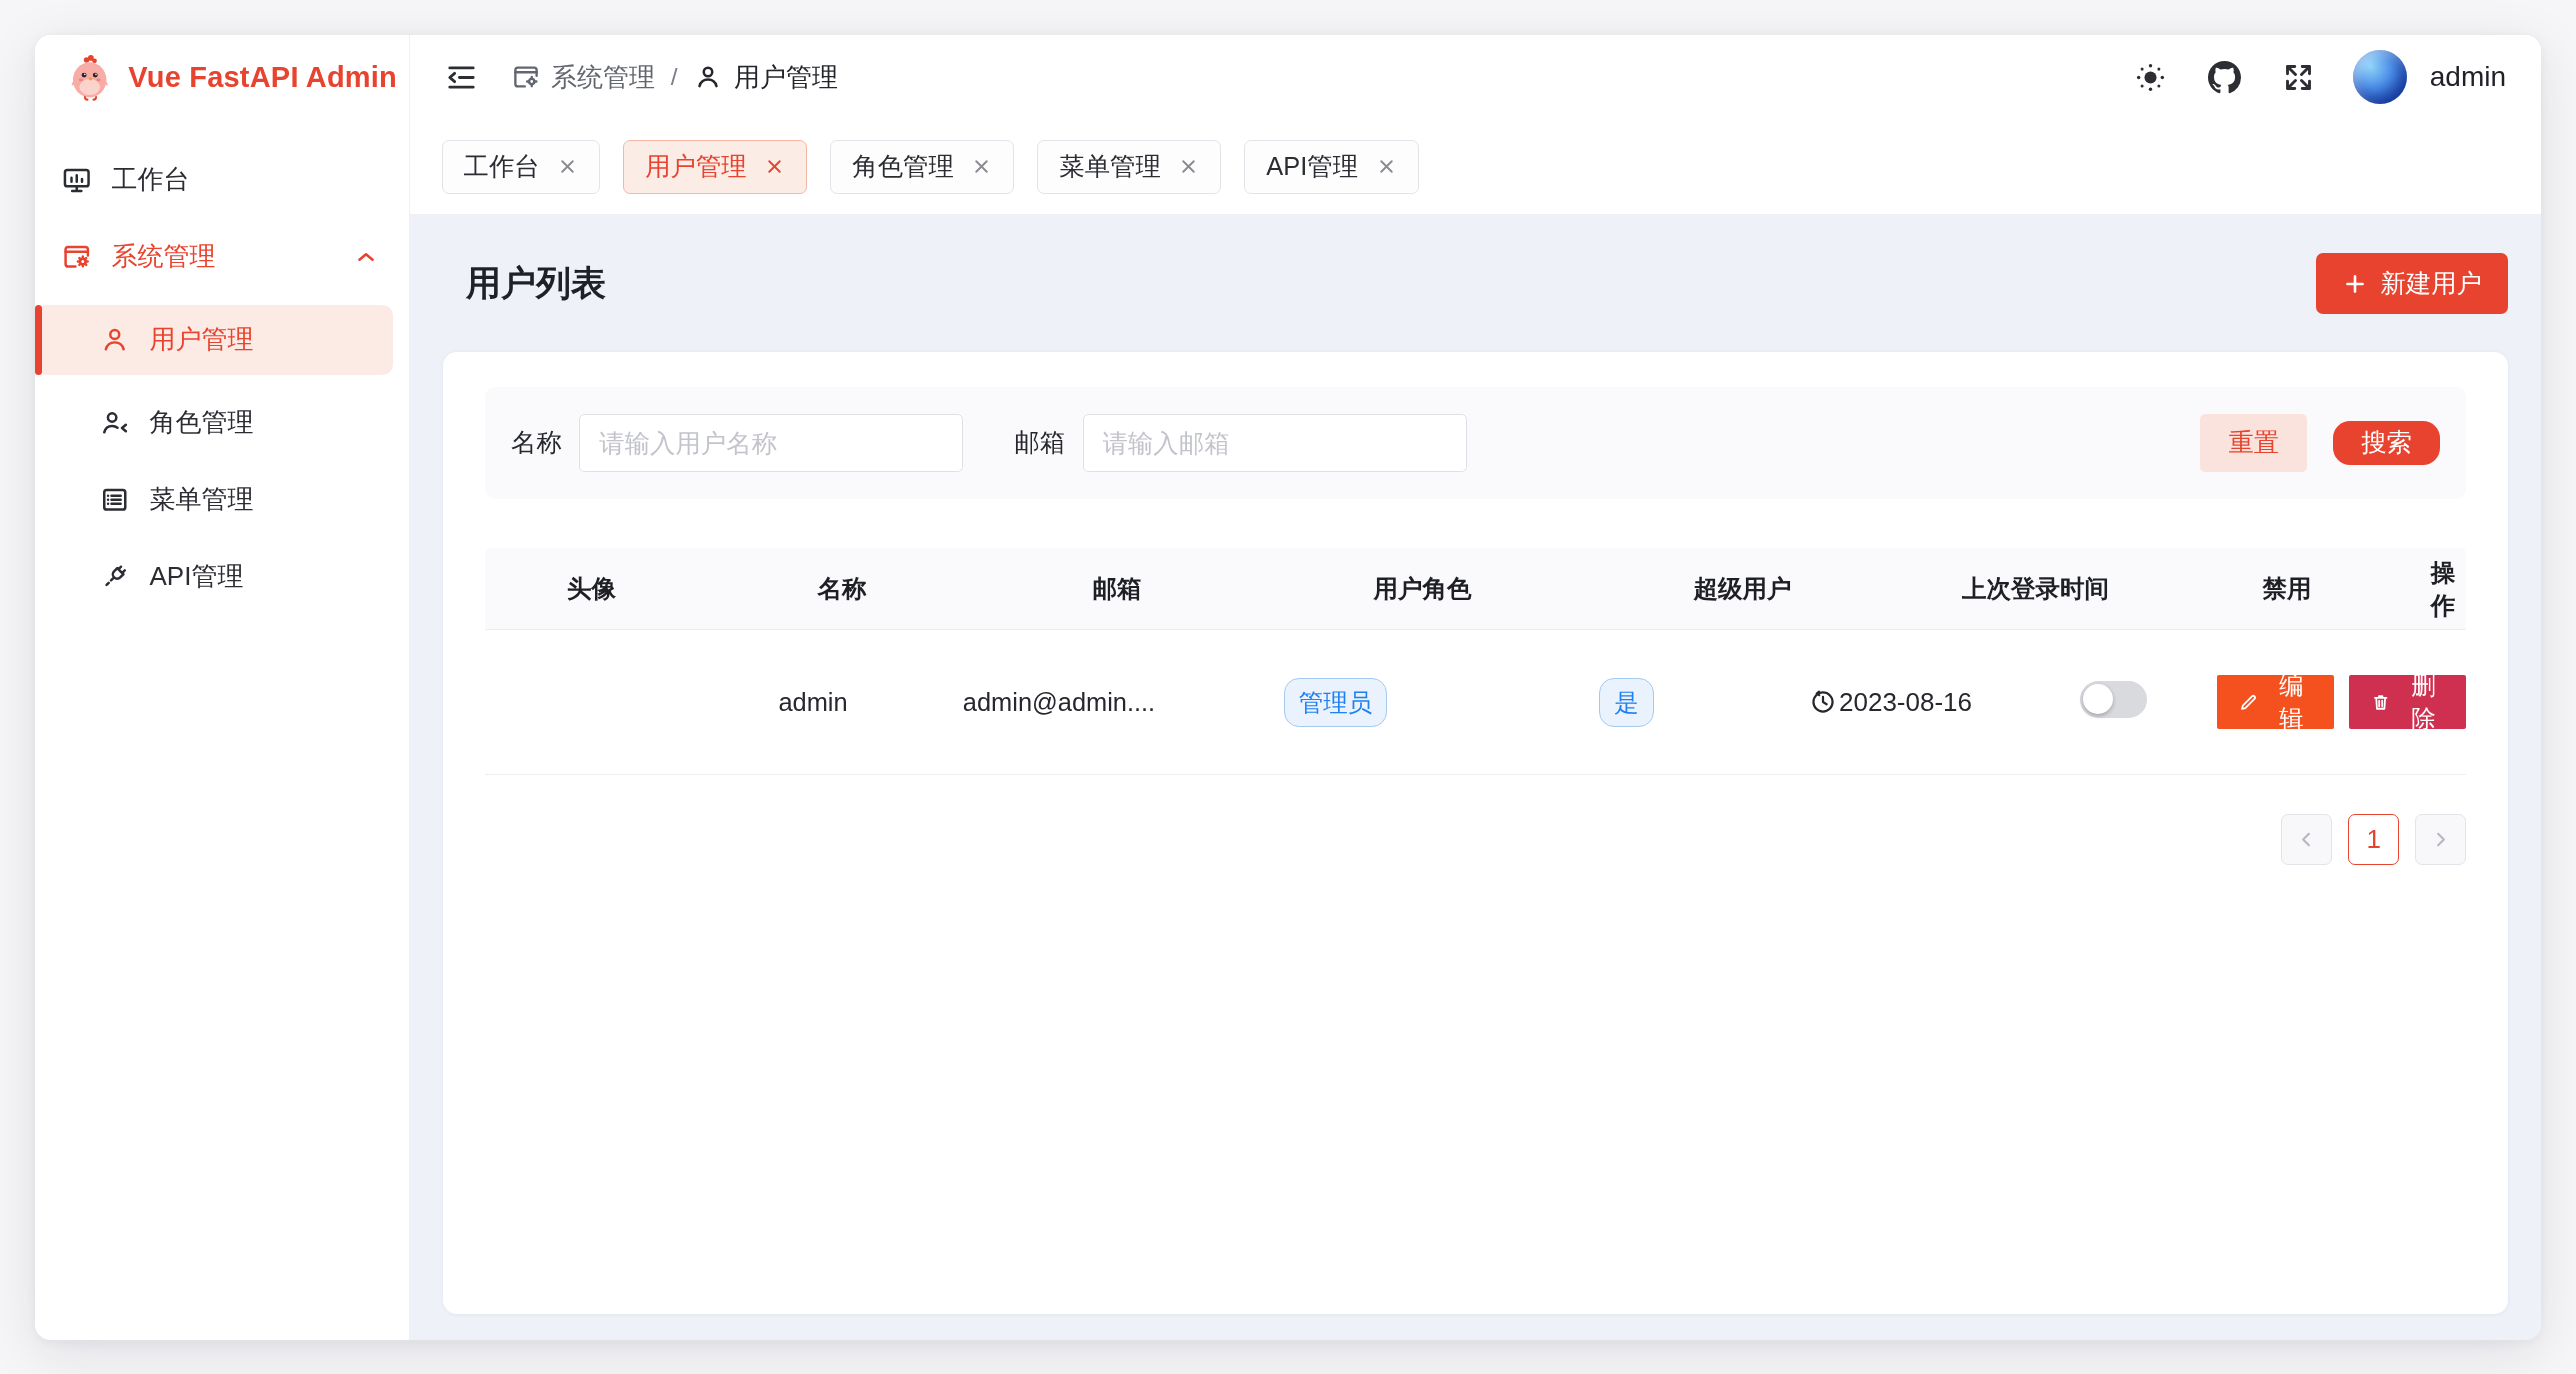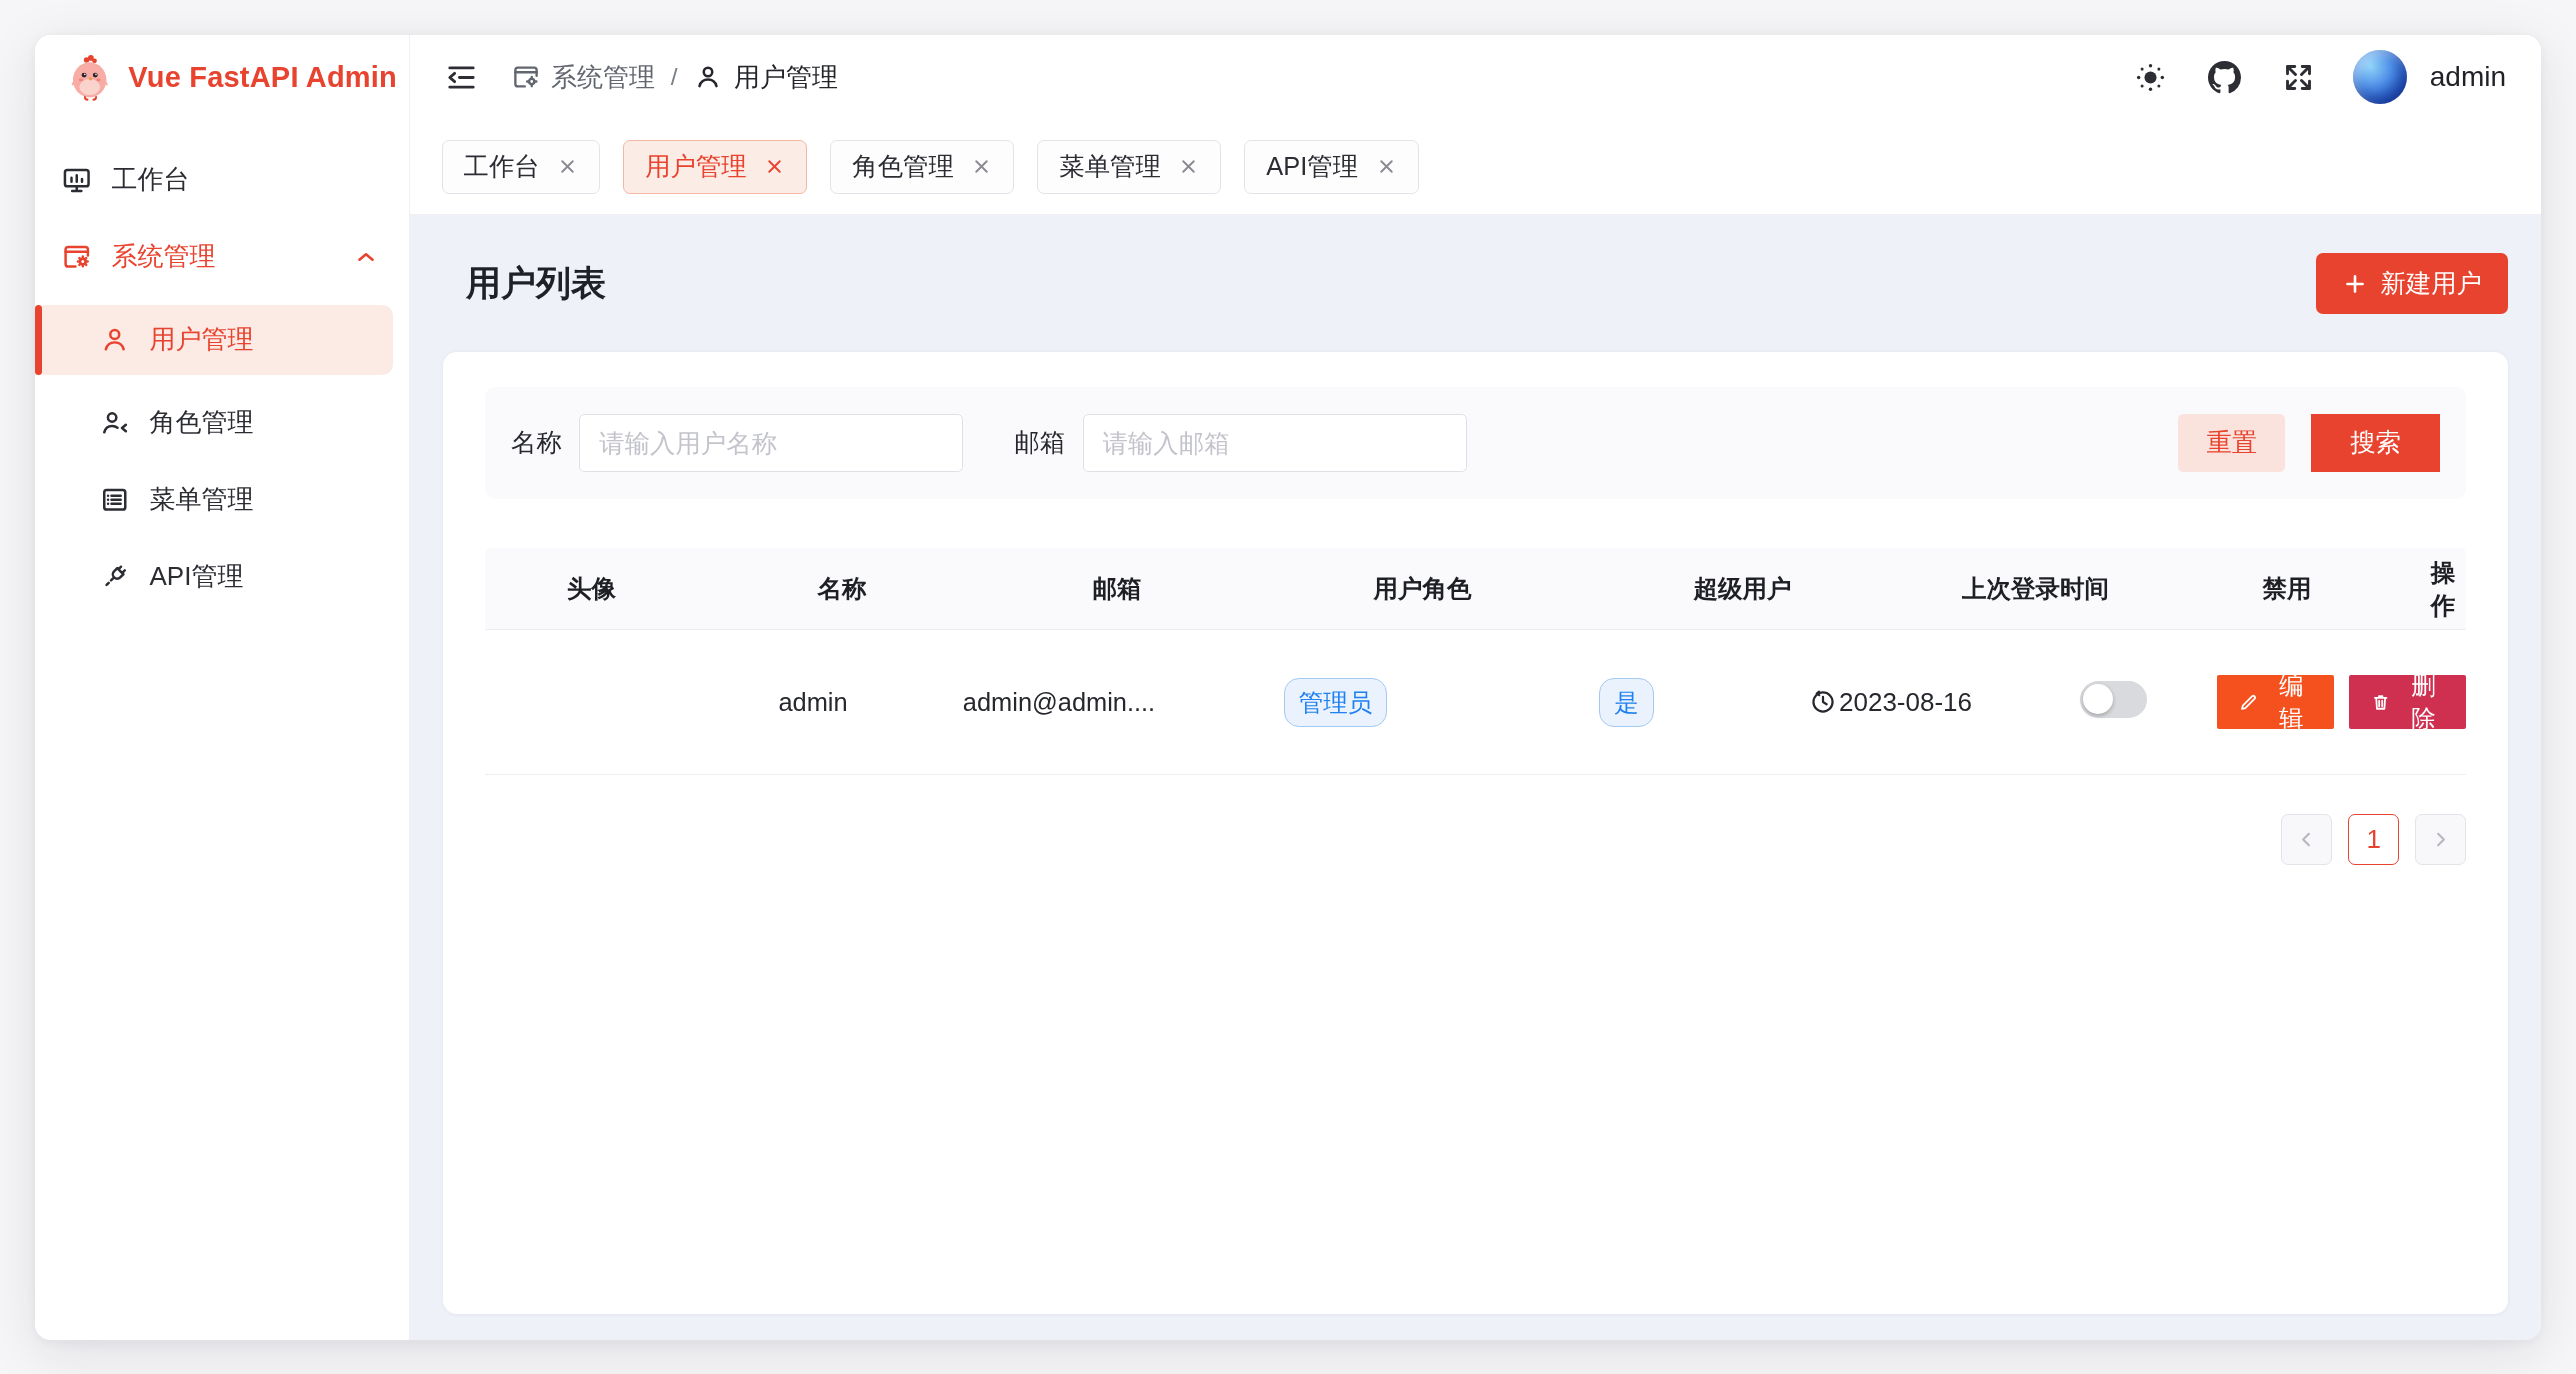--- a/index.html
+++ b/index.html
@@ -76,21 +76,21 @@
   .querybar { background:#fafafc; border-radius:10.5px; height:112px; display:flex; align-items:center; padding:0 26px; flex:0 0 auto; }
   .q-label { font-size:25.4px; color:#26282e; margin-right:17.5px; white-space:nowrap; }
   .q-input {
     width:384px; height:58px; border:0.9px solid #dfe0e6; border-radius:5.3px;
     background:#fff; padding:0 19px; font-size:25.4px; color:#26282e; font-family:inherit; outline:none;
   }
   .q-input::placeholder { color:#c3c4cb; }
   .gap2 { margin-left:51px; }
   .q-spacer { flex:1; }
   .btn-reset { height:58px; padding:0 28px; background:#fbe3dd; color:#e8432e; font-size:25.4px; border-radius:5.3px; }
-  .btn-search { height:58px; padding:0 39px; background:#e8432e; color:#fff; font-size:25.4px; border-radius:0; margin-left:26px; }
+  .btn-search { height:44px; padding:0 28px; background:#e8432e; color:#fff; font-size:25.4px; border-radius:17px; margin-left:26px; }
   
   .table { margin-top:49px; flex:0 0 auto; }
   .tgrid { display:grid; grid-template-columns:213px 230px 262px 291px 291px 237px 208px 1fr; align-items:center; text-align:center; }
   .thead { background:#fafafc; height:82px; border-bottom:0.9px solid #ededf2; font-size:24.5px; font-weight:700; color:#1d1f24; border-radius:5.3px 5.3px 0 0;gap:29px; }
   .trow { height:145px; border-bottom:0.9px solid #ededf2; font-size:25.4px; color:#26282e; background:#fff; }
   .tag {
     display:inline-flex; align-items:center; padding:7px 14px; font-size:24.5px;
     background:#e9f2fd; border:0.9px solid #a6c9f0; border-radius:15px; color:#2080f0;
   }
   .lastlogin { display:flex; align-items:center; justify-content:center; gap:2px; font-size:26px; }

